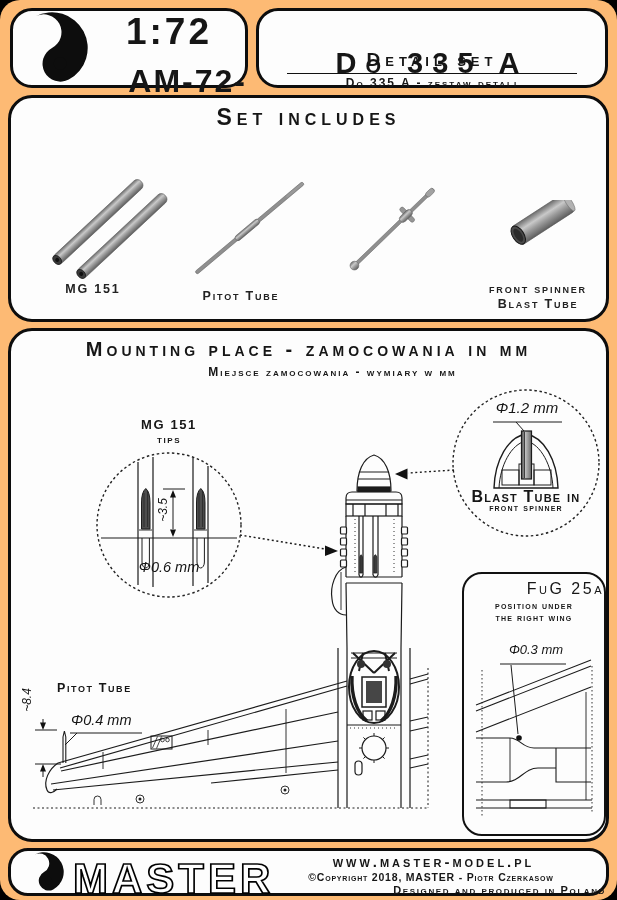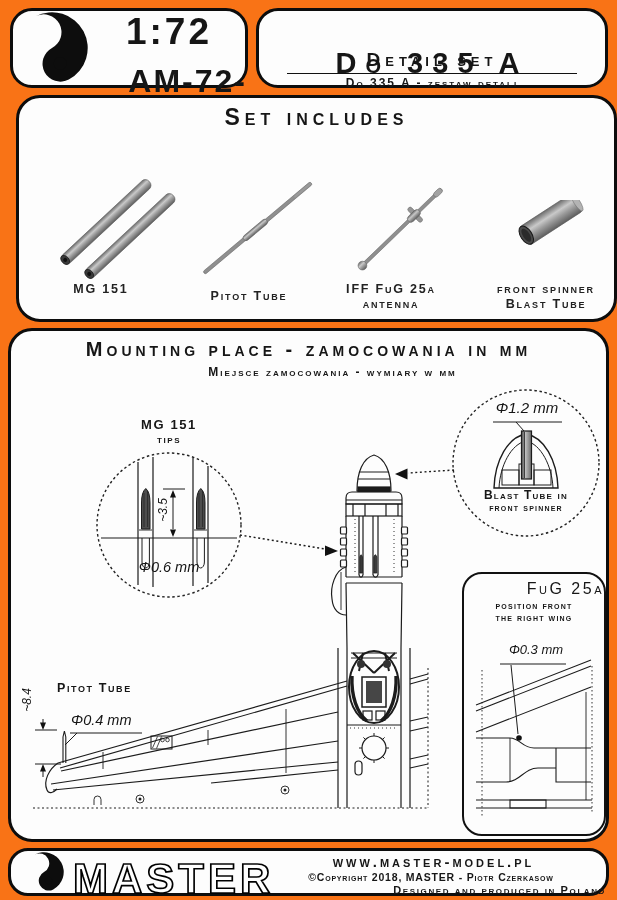--- a/index.html
+++ b/index.html
@@ -1,17 +1,17 @@
 <!DOCTYPE html>
 <html><head>
 <meta charset="utf-8">
 <style>
   html,body{margin:0;padding:0;background:#000;}
-  #page{position:relative;width:617px;height:900px;background:#f97316;overflow:hidden;
-        font-family:"Liberation Sans",sans-serif;color:#161616;}
+  #page{position:relative;width:617px;height:900px;background:#fdba74;overflow:hidden;
+        font-family:"Liberation Sans",sans-serif;color:#161616;border-radius:20px;}
   .panel{position:absolute;background:#fdfdfd;border:3px solid #0d0d0d;border-radius:24px;box-sizing:border-box;}
   .sc{font-variant:small-caps;}
   .ctr{text-align:center;}
   .abs{position:absolute;}
   svg{display:block;}
 
   
   #hdr-left{left:10px;top:8px;width:238px;height:80px;border-radius:22px;}
   #hdr-right{left:256px;top:8px;width:352px;height:80px;border-radius:22px;}
   .hdr-scale{position:absolute;left:78px;top:0px;width:156px;text-align:center;
@@ -22,21 +22,21 @@
             font-size:32px;font-weight:bold;letter-spacing:2px;}
   .hdr-title{position:absolute;left:0;top:4px;width:100%;text-align:center;
              font-size:29px;font-weight:bold;letter-spacing:9px;margin-top:32px;}
   .hdr-sub{position:absolute;left:0;top:38px;width:100%;text-align:center;
            font-size:19px;font-weight:bold;letter-spacing:5px;}
   .hdr-divider{position:absolute;left:28px;top:62px;width:290px;border-top:1.5px solid #111;}
   .hdr-sub-pl{position:absolute;left:0;top:65px;width:100%;text-align:center;
               font-size:12px;font-weight:bold;letter-spacing:2px;}
 
   
-  #includes{left:16px;top:95px;width:601px;height:227px;}
+  #includes{left:8px;top:95px;width:601px;height:227px;}
   .sec-title{position:absolute;left:0;top:6px;width:100%;text-align:center;
              font-size:23px;font-weight:bold;letter-spacing:5px;}
   .sec-sub{position:absolute;left:0;top:38px;width:100%;text-align:center;
            font-size:12px;font-weight:bold;letter-spacing:2.5px;}
   .part-cap{position:absolute;top:184px;width:170px;text-align:center;
             font-size:12.5px;font-weight:bold;letter-spacing:1.8px;line-height:15px;color:#222;}
 
   
   #mounting{left:8px;top:328px;width:601px;height:514px;}
   #mnt-svg{position:absolute;left:0;top:0;z-index:1;}
@@ -150,24 +150,20 @@
       </g>
     </svg>
 
     <div class="part-cap sc" style="left:-3px">
       <div>MG 151</div>
       </div>
     <div class="part-cap sc" style="left:145px;padding-top:7px">
       <div>Pitot Tube</div>
         <div></div>
       </div>
-    <div class="part-cap sc" style="left:287px">
-      <div>IFF FuG 25a</div>
-        <div>antenna</div>
-      </div>
     <div class="part-cap sc" style="left:442px">
       <div>front spinner</div>
         <div>Blast Tube</div>
       </div>
   </div>
 
   <div class="panel" id="mounting">
     <div class="mnt-title sc">Mounting place - zamocowania in mm</div>
     <div class="mnt-sub sc">Miejsce zamocowania - wymiary w mm</div>
 
@@ -297,21 +293,21 @@
       <path d="M443,139 L397,142" stroke="#1c1c1c" stroke-width="1.4" stroke-dasharray="2,2.6" fill="none"></path>
       <polygon points="384,143 396.5,137.5 396.5,148.5" fill="#111"></polygon>
     </svg>
 
     <div class="lbl sc ctr" style="left:98px;top:86px;width:120px;font-size:13px">MG 151</div>
     <div class="lbl sc ctr" style="left:98px;top:102px;width:120px;font-size:11px">tips</div>
     <div class="dim rot ctr" style="left:132px;top:172px;width:40px;font-size:12px">~3.5</div>
     <div class="dim ctr" style="left:98px;top:228px;width:120px;font-size:14.5px">Φ0.6 mm</div>
 
     <div class="dim ctr" style="left:455px;top:68px;width:122px;font-size:15px">Φ1.2 mm</div>
-    <div class="lbl sc ctr" style="left:445px;top:157px;width:140px;font-size:12px;letter-spacing:1.2px">Blast Tube in</div>
+    <div class="lbl sc ctr" style="left:445px;top:157px;width:140px;font-size:16px;letter-spacing:1.2px">Blast Tube in</div>
     <div class="lbl sc ctr" style="left:445px;top:170px;width:140px;font-size:10.5px;letter-spacing:1.2px">front spinner</div>
 
     <div class="lbl sc" style="left:46px;top:350px;font-size:12.5px">Pitot Tube</div>
     <div class="dim" style="left:60px;top:381px;font-size:14.5px">Φ0.4 mm</div>
     <div class="dim rot ctr" style="left:-4px;top:362px;width:40px;font-size:12px">~8.4</div>
 
     <div id="fug-box">
       <svg id="fug-svg" width="140" height="260" viewBox="0 0 140 260">
         <g stroke="#1c1c1c" fill="none" stroke-width="1.1">
           <path d="M18,96 V244" stroke-dasharray="1.5,2.5" stroke-width="0.9"></path>
@@ -322,21 +318,21 @@
           <path d="M46,164 V208" stroke-width="0.9"></path>
           <path d="M12,226 H128 M12,234 H128"></path>
           <rect x="46" y="226" width="36" height="8"></rect>
           <path d="M122,118 V226" stroke-width="0.9"></path>
           <path d="M36,90 H102" stroke-width="1.2"></path>
           <path d="M47,91 L54,160" stroke-width="1"></path>
           <circle cx="55" cy="164" r="2.8" fill="#111" stroke="none"></circle>
         </g>
       </svg>
       <div class="fug-title sc">FuG 25a</div>
-      <div class="fug-sub sc" style="top:26px">position front</div>
+      <div class="fug-sub sc" style="top:26px">position under</div>
       <div class="fug-sub sc" style="top:38px">the right wing</div>
       <div class="fug-dim">Φ0.3 mm</div>
     </div>
   </div>
 
   <div class="panel" id="footer">
     <svg width="42" height="42" style="position:absolute;left:12px;top:0px" viewBox="0 0 100 100">
       <g transform="rotate(-28 50 50)">
         <path d="M50,3 A23.5,23.5 0 0 1 50,50 A23.5,23.5 0 0 0 50,97 A47,47 0 0 0 50,3 Z" fill="#0d0d0d"></path>
         <circle cx="50" cy="27" r="8.5" fill="#fdfdfd"></circle>

